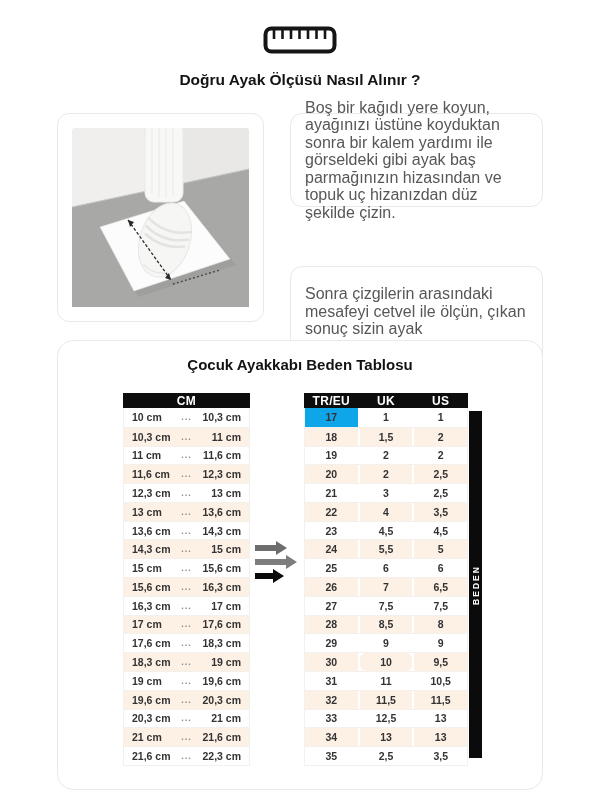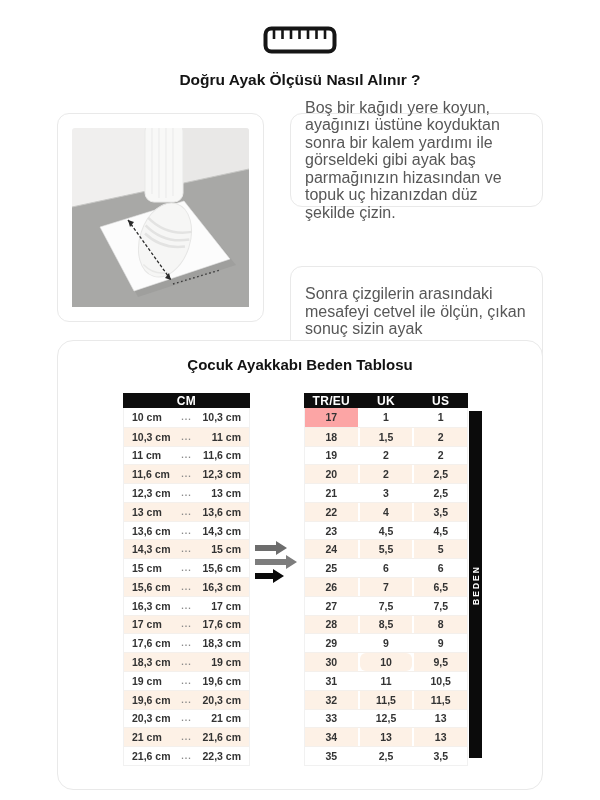--- a/index.html
+++ b/index.html
@@ -231,21 +231,21 @@
   </div>
 
   <div id="size-table">
     <div class="thead" id="size-head" style="background: rgb(13, 13, 13);">
       <span>TR/EU</span>
       <span>UK</span>
       <span>US</span>
     </div>
     <div id="size-body">
         <div class="size-row">
-          <span class="cell" style="background: #fca5a5;">17</span>
+          <span class="cell" style="background: #0ea5e9;">17</span>
           <span class="cell" style="background: rgb(255, 255, 255);">1</span>
           <span class="cell" style="background: rgb(255, 255, 255);">1</span>
         </div>
         <div class="size-row">
           <span class="cell" style="background: rgb(253, 241, 230);">18</span>
           <span class="cell" style="background: rgb(253, 241, 230);">1,5</span>
           <span class="cell" style="background: rgb(253, 241, 230);">2</span>
         </div>
         <div class="size-row">
           <span class="cell" style="background: rgb(255, 255, 255);">19</span>

